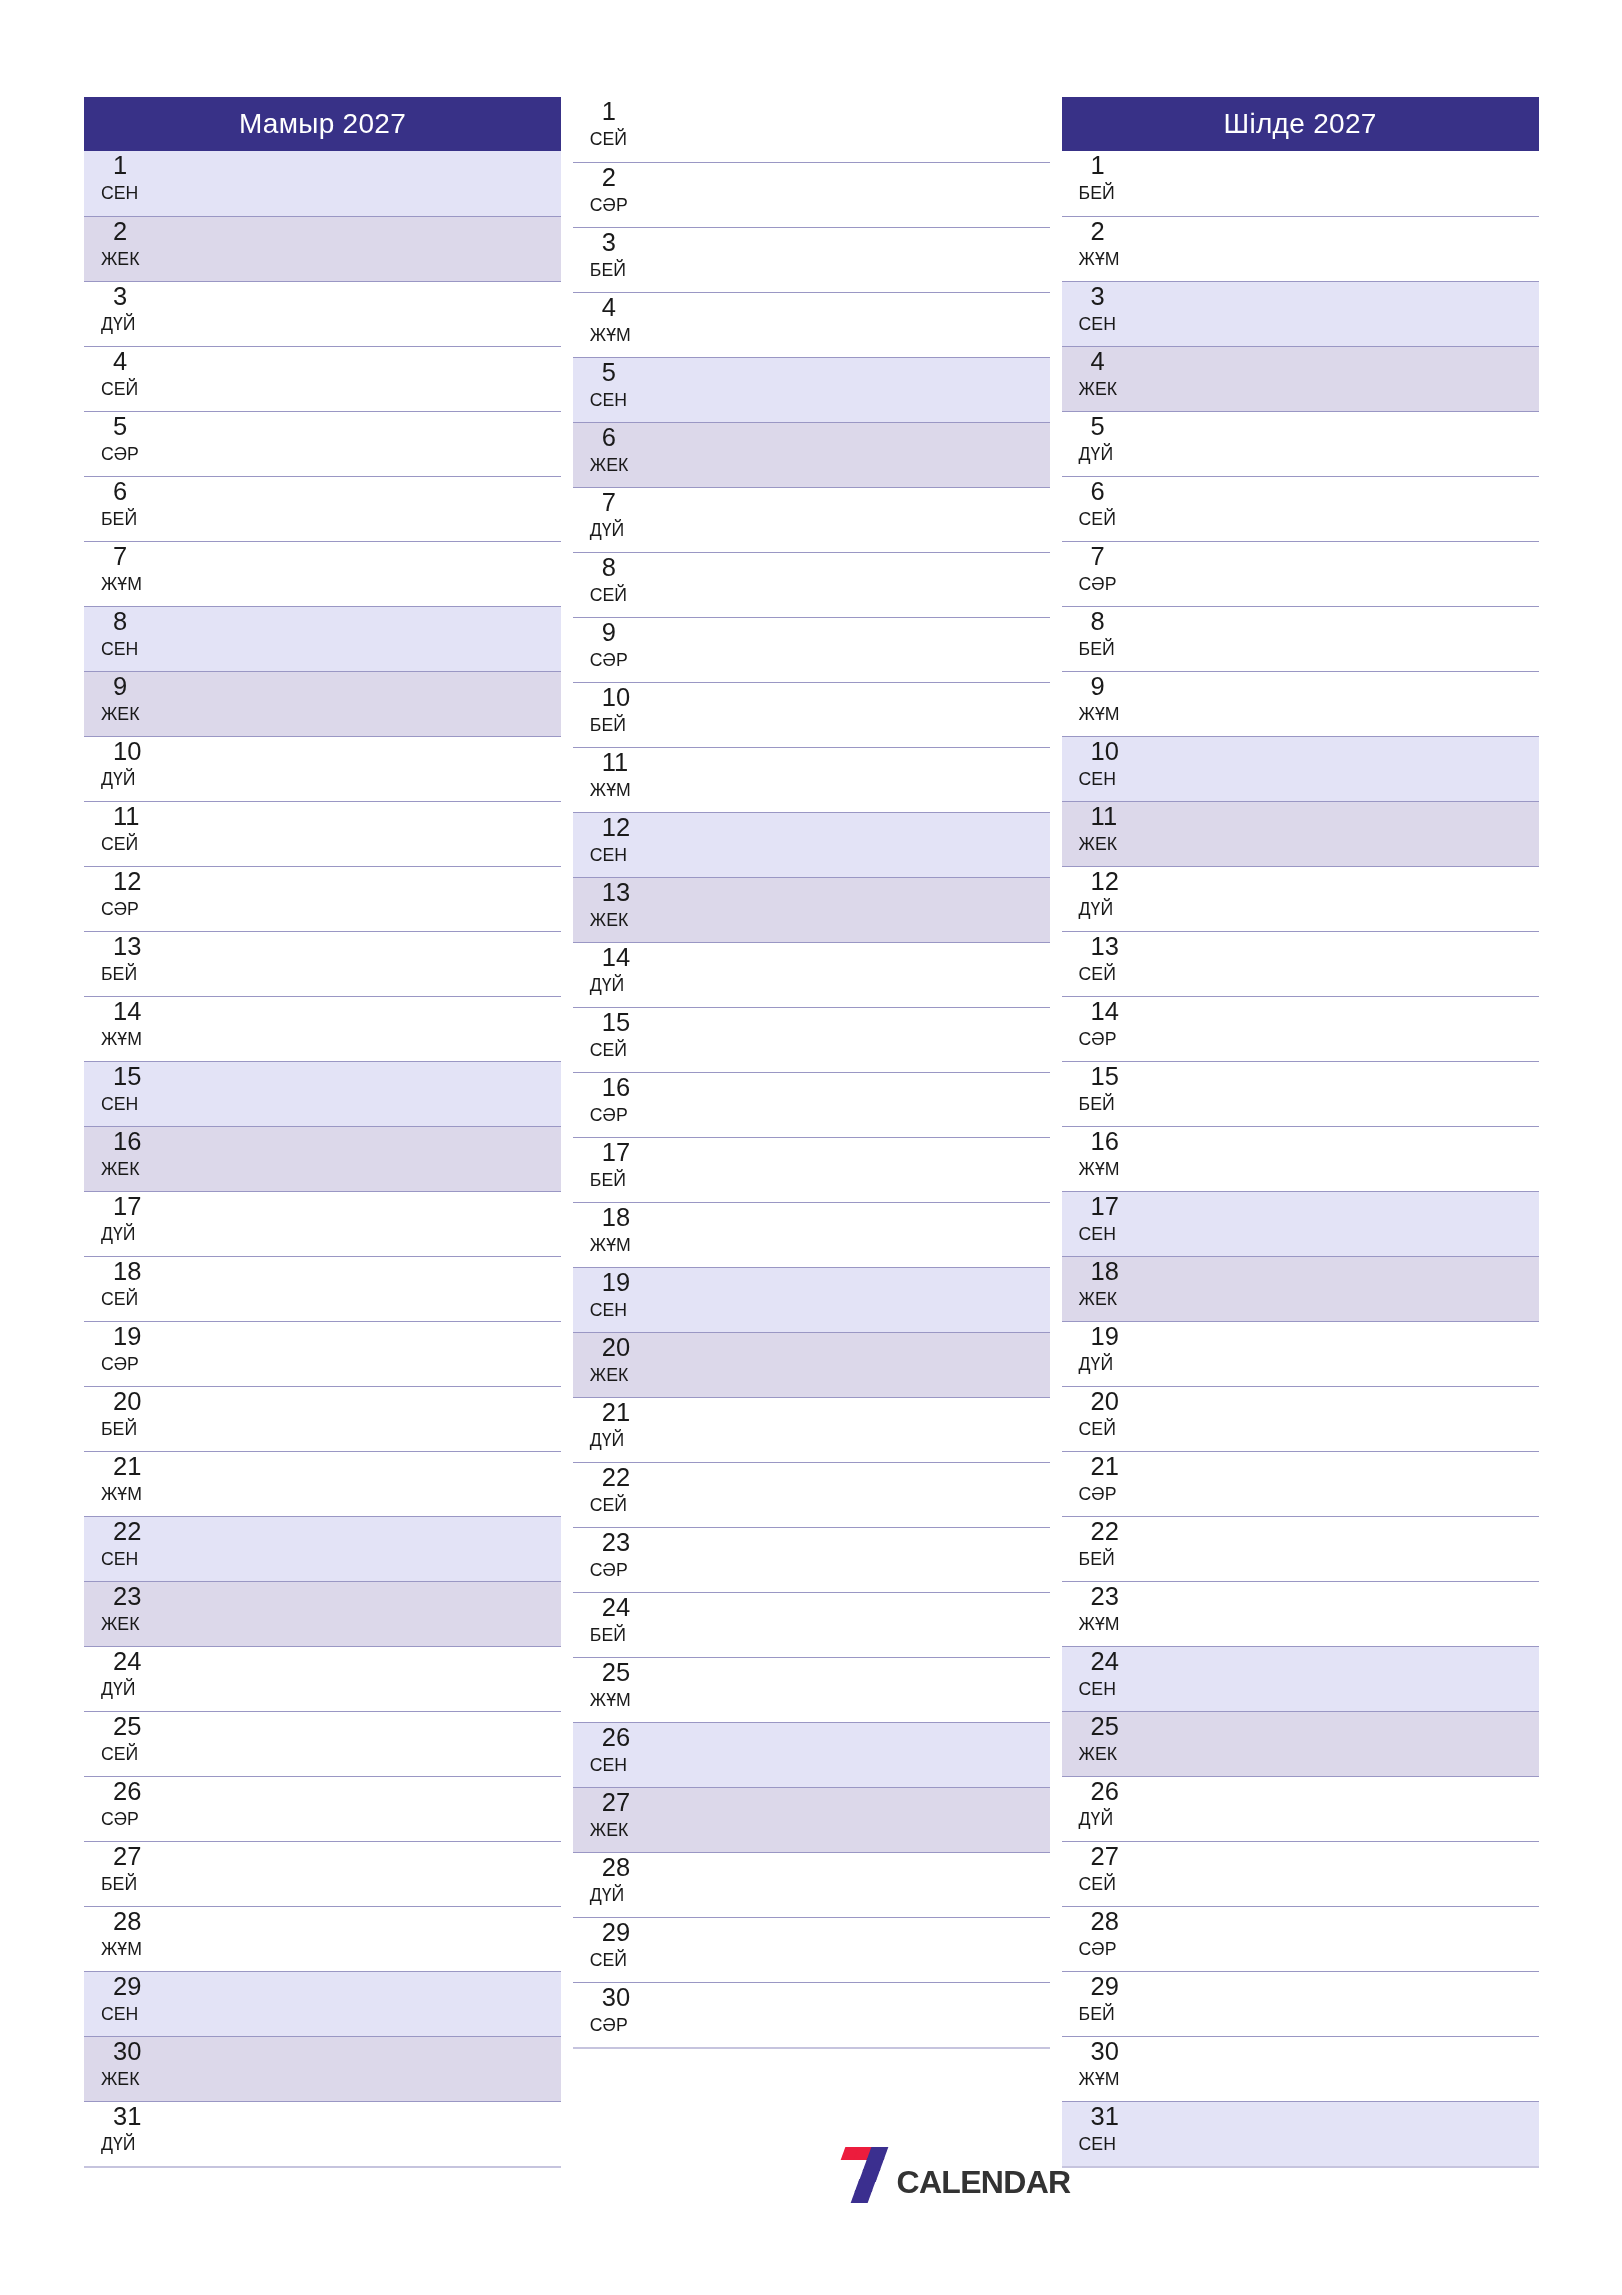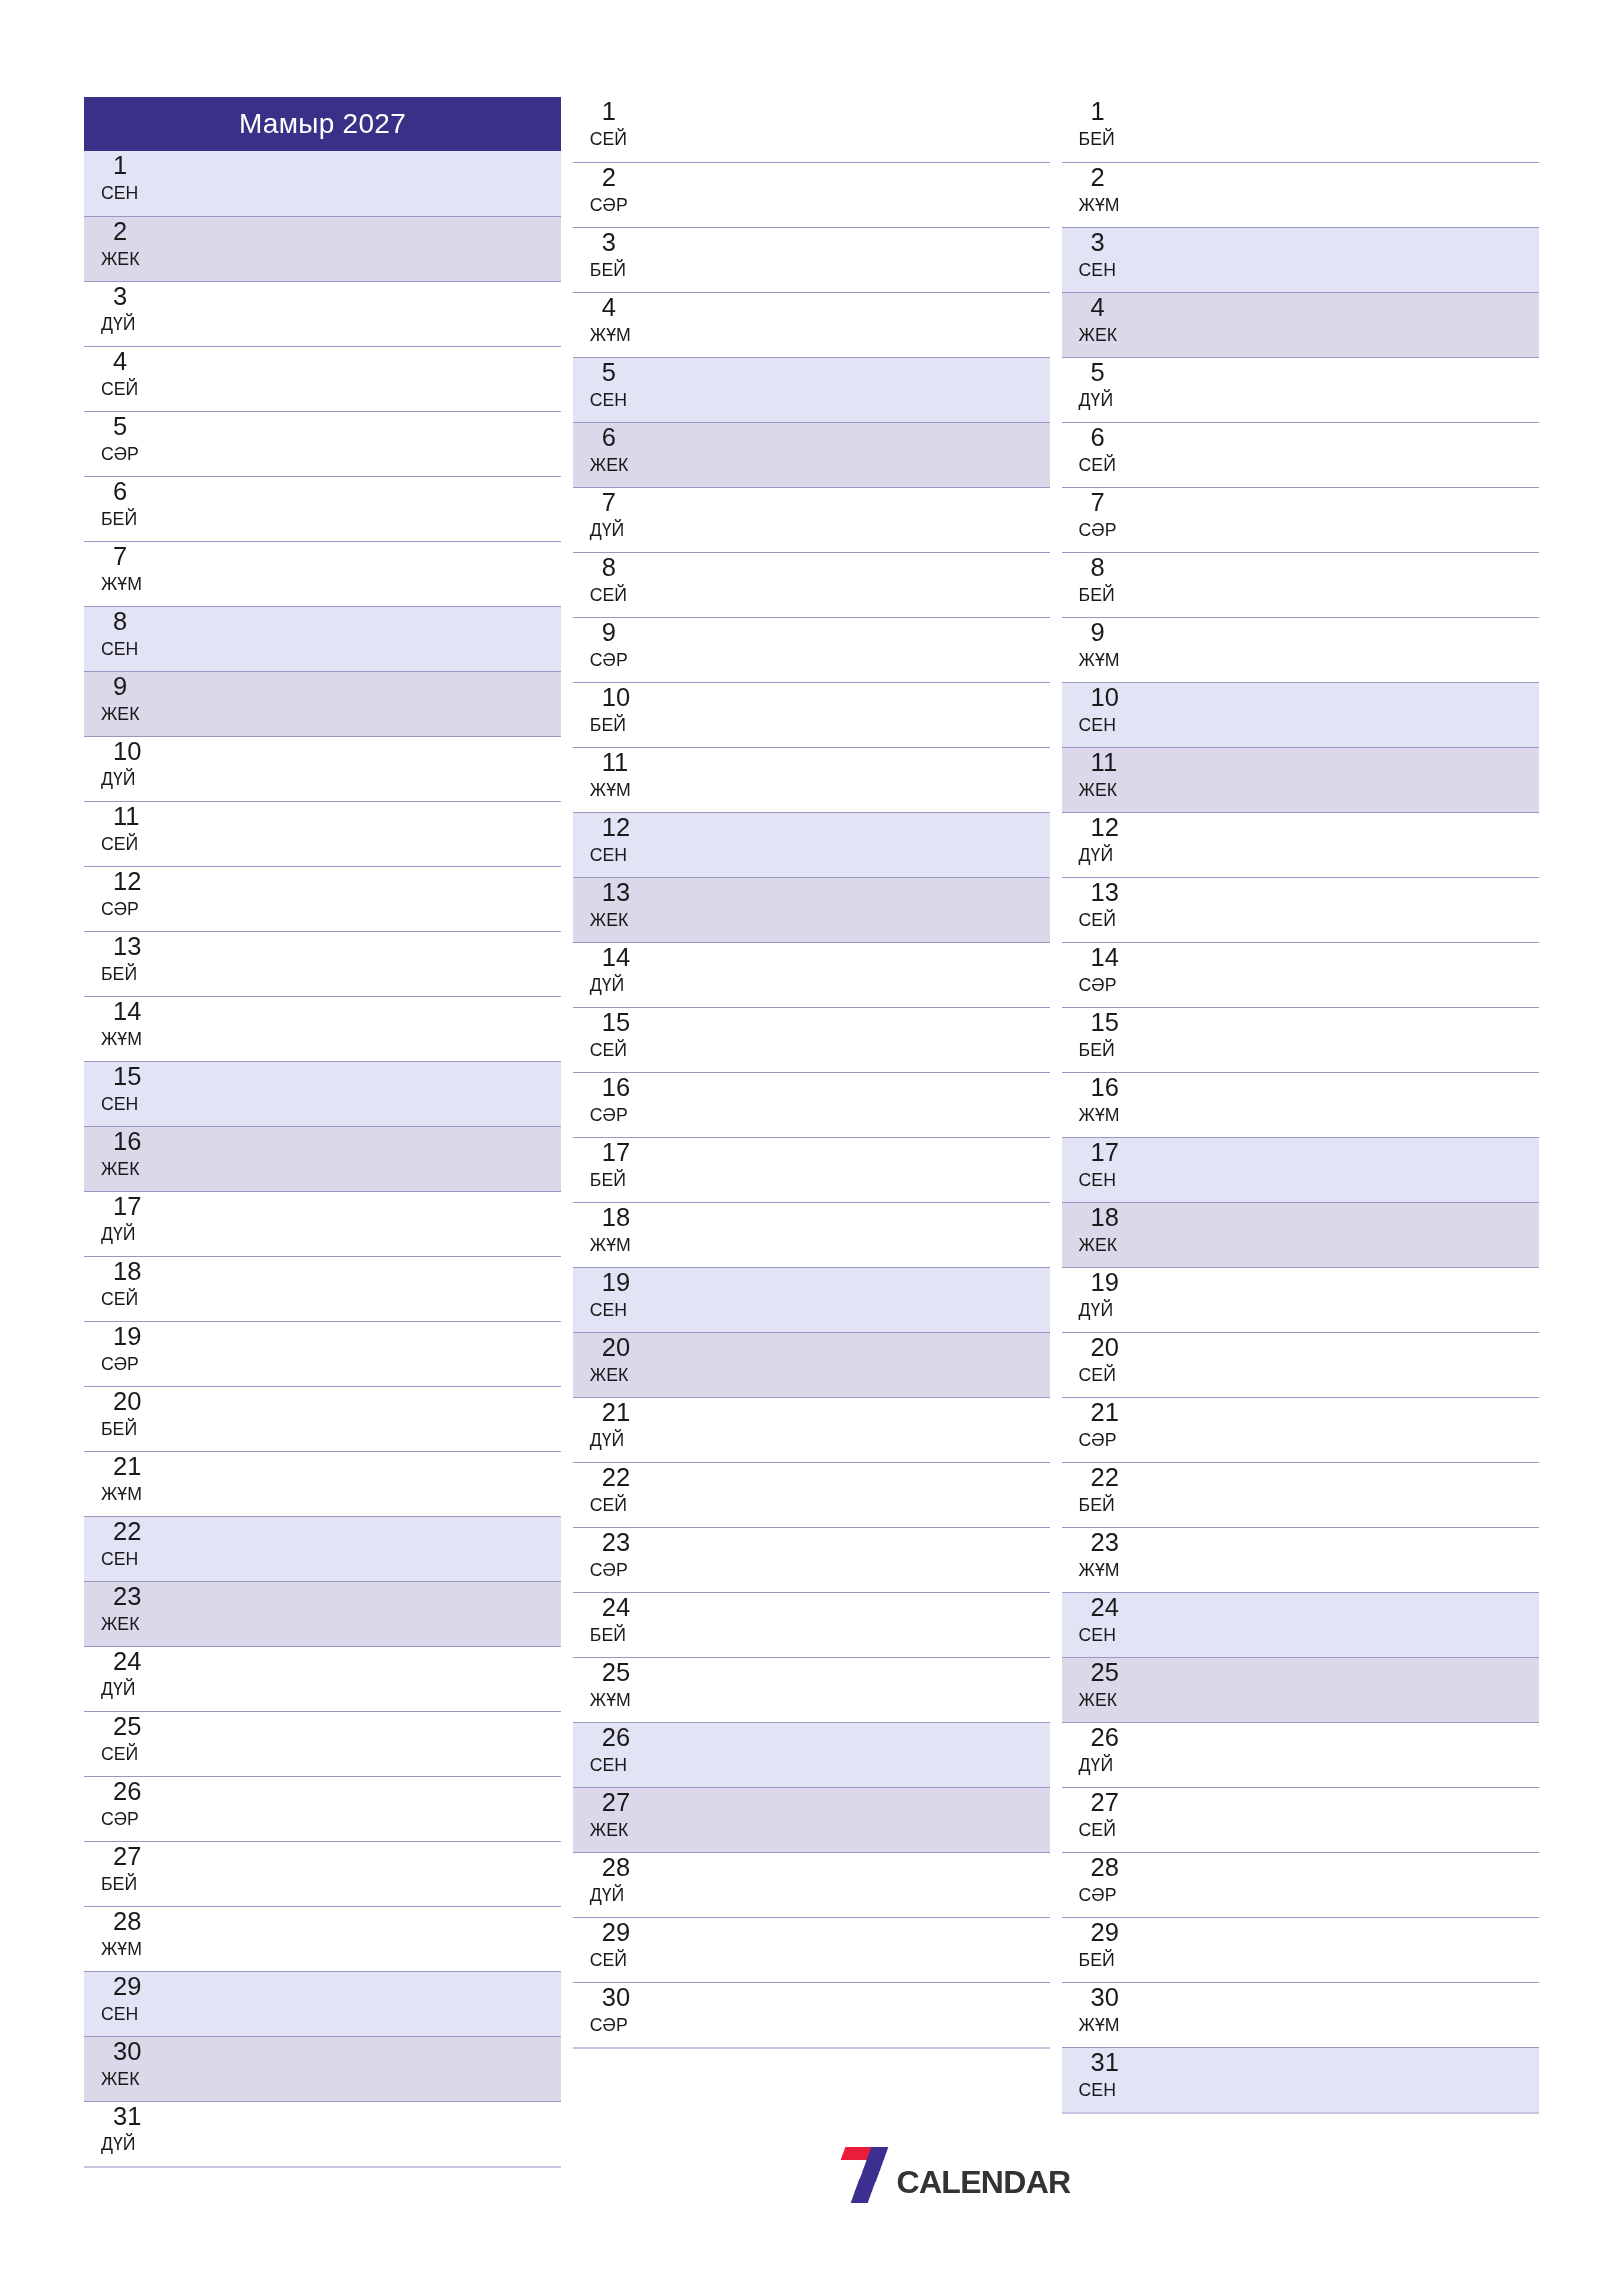--- a/index.html
+++ b/index.html
@@ -379,20 +379,21 @@
             <div class="dow">СЕЙ</div>
           </div>
           <div class="day-row">
             <div class="num">30</div>
             <div class="dow">СӘР</div>
           </div>
         </div>
     </div>
 
     <div class="month-column">
+      <div class="month-header">Шілде 2027</div>
       <div class="days-list">
           <div class="day-row">
             <div class="num">1</div>
             <div class="dow">БЕЙ</div>
           </div>
           <div class="day-row">
             <div class="num">2</div>
             <div class="dow">ЖҰМ</div>
           </div>
           <div class="day-row saturday">

